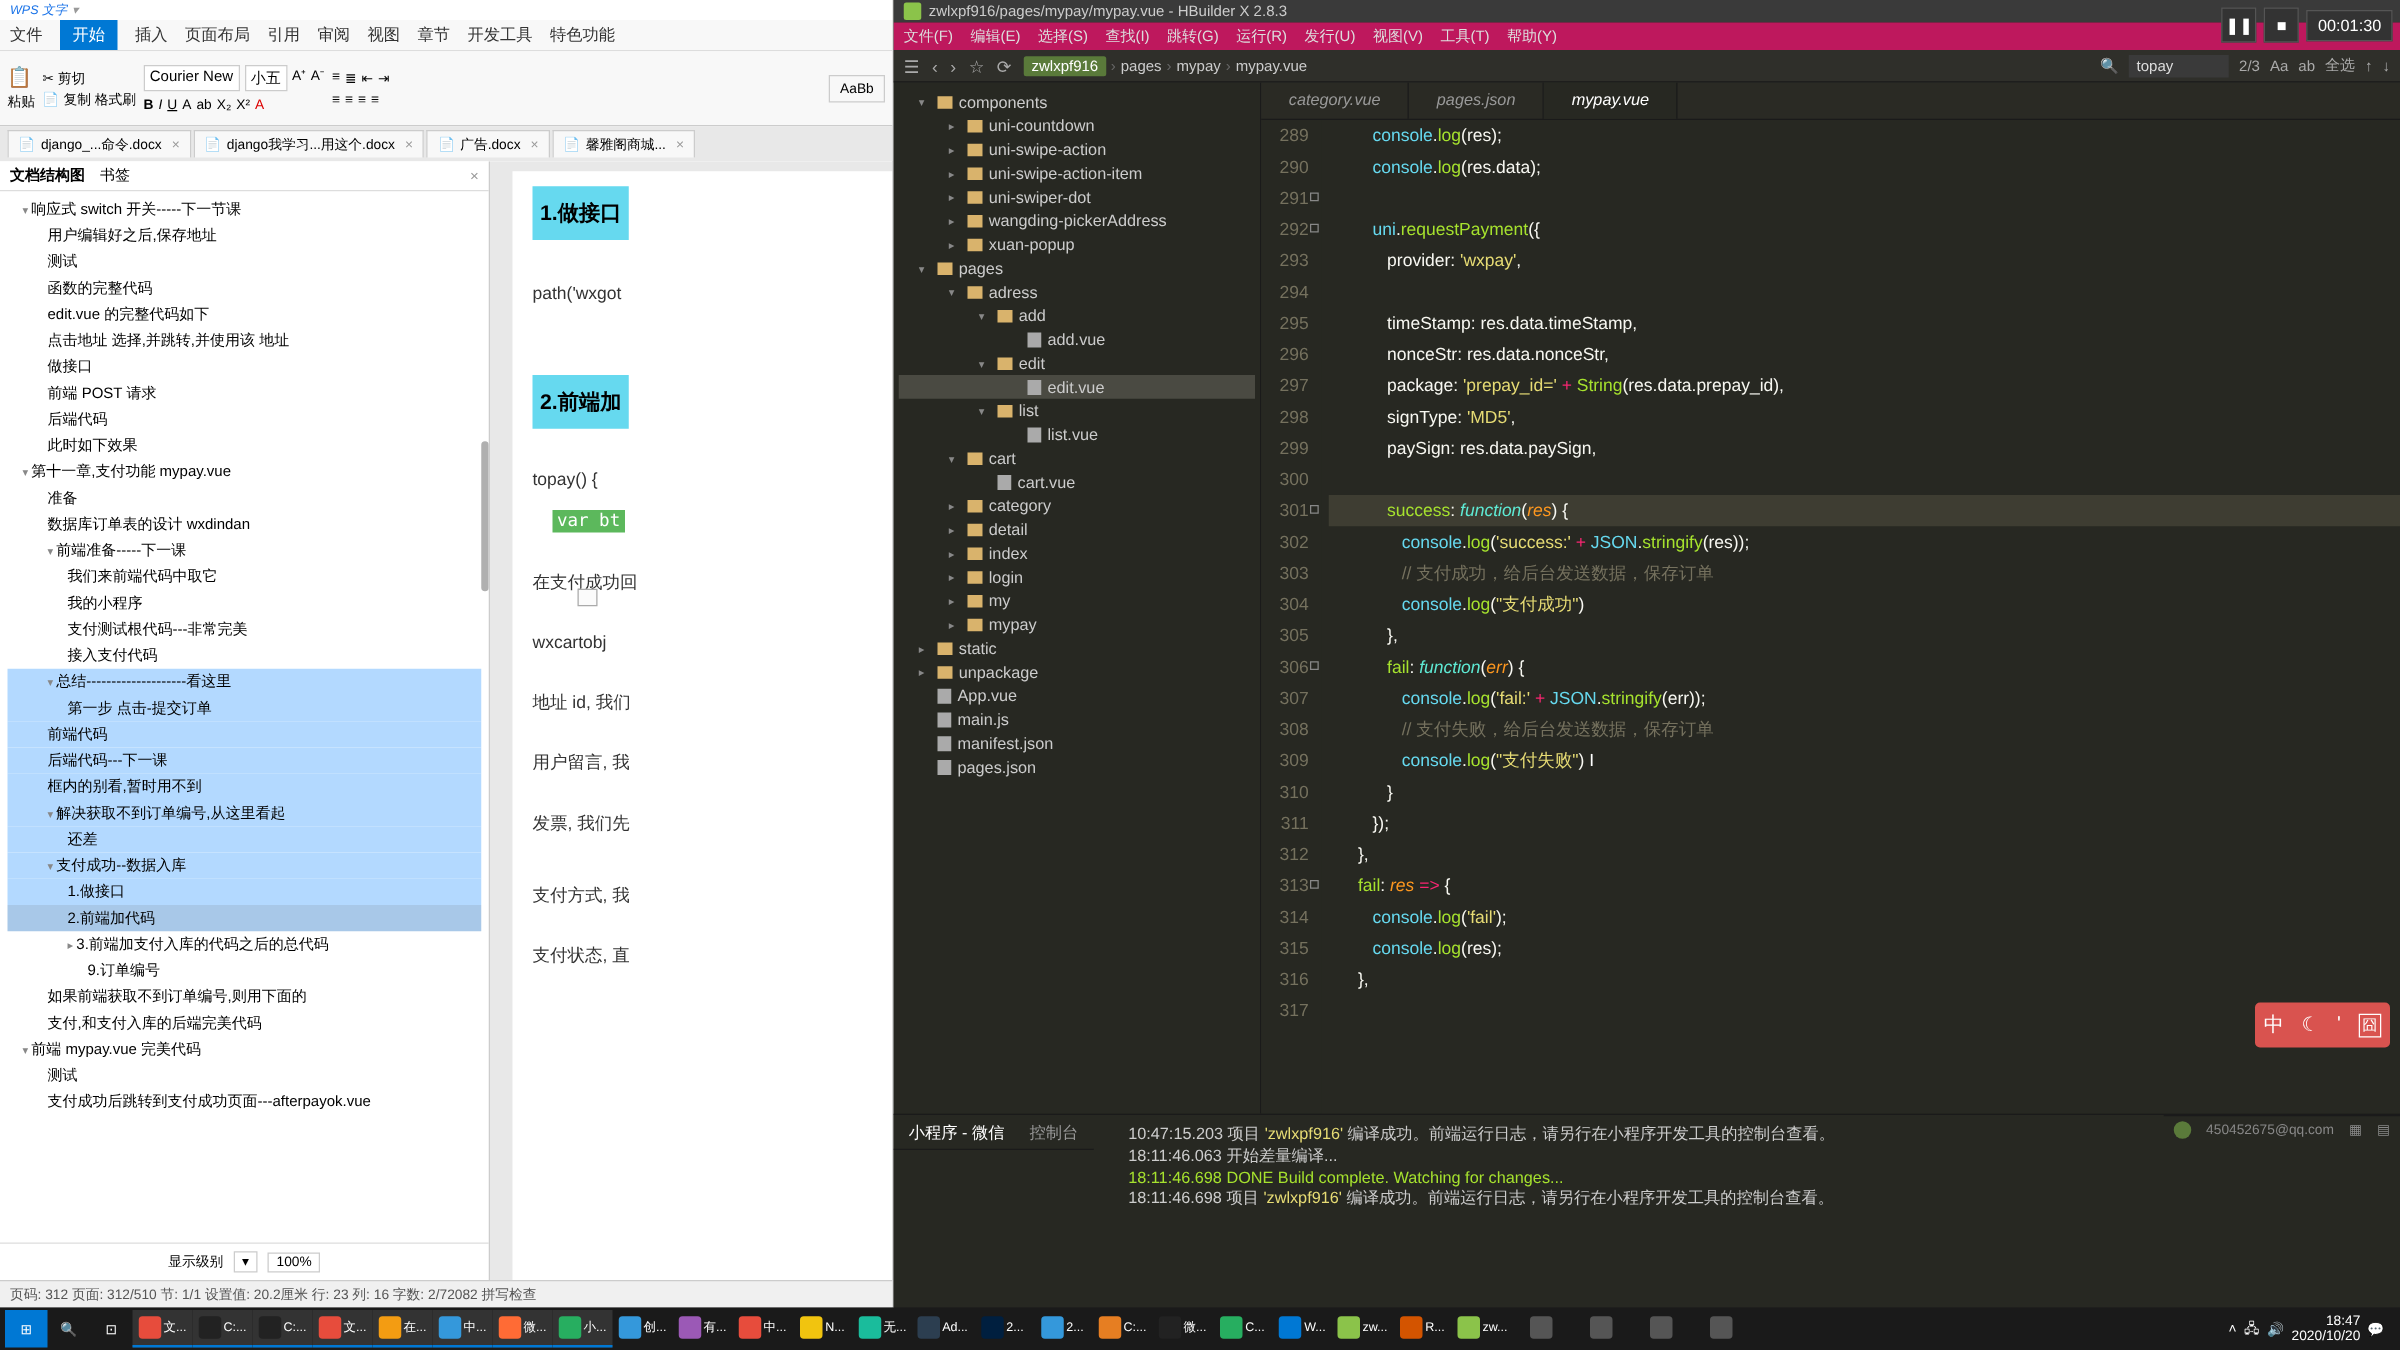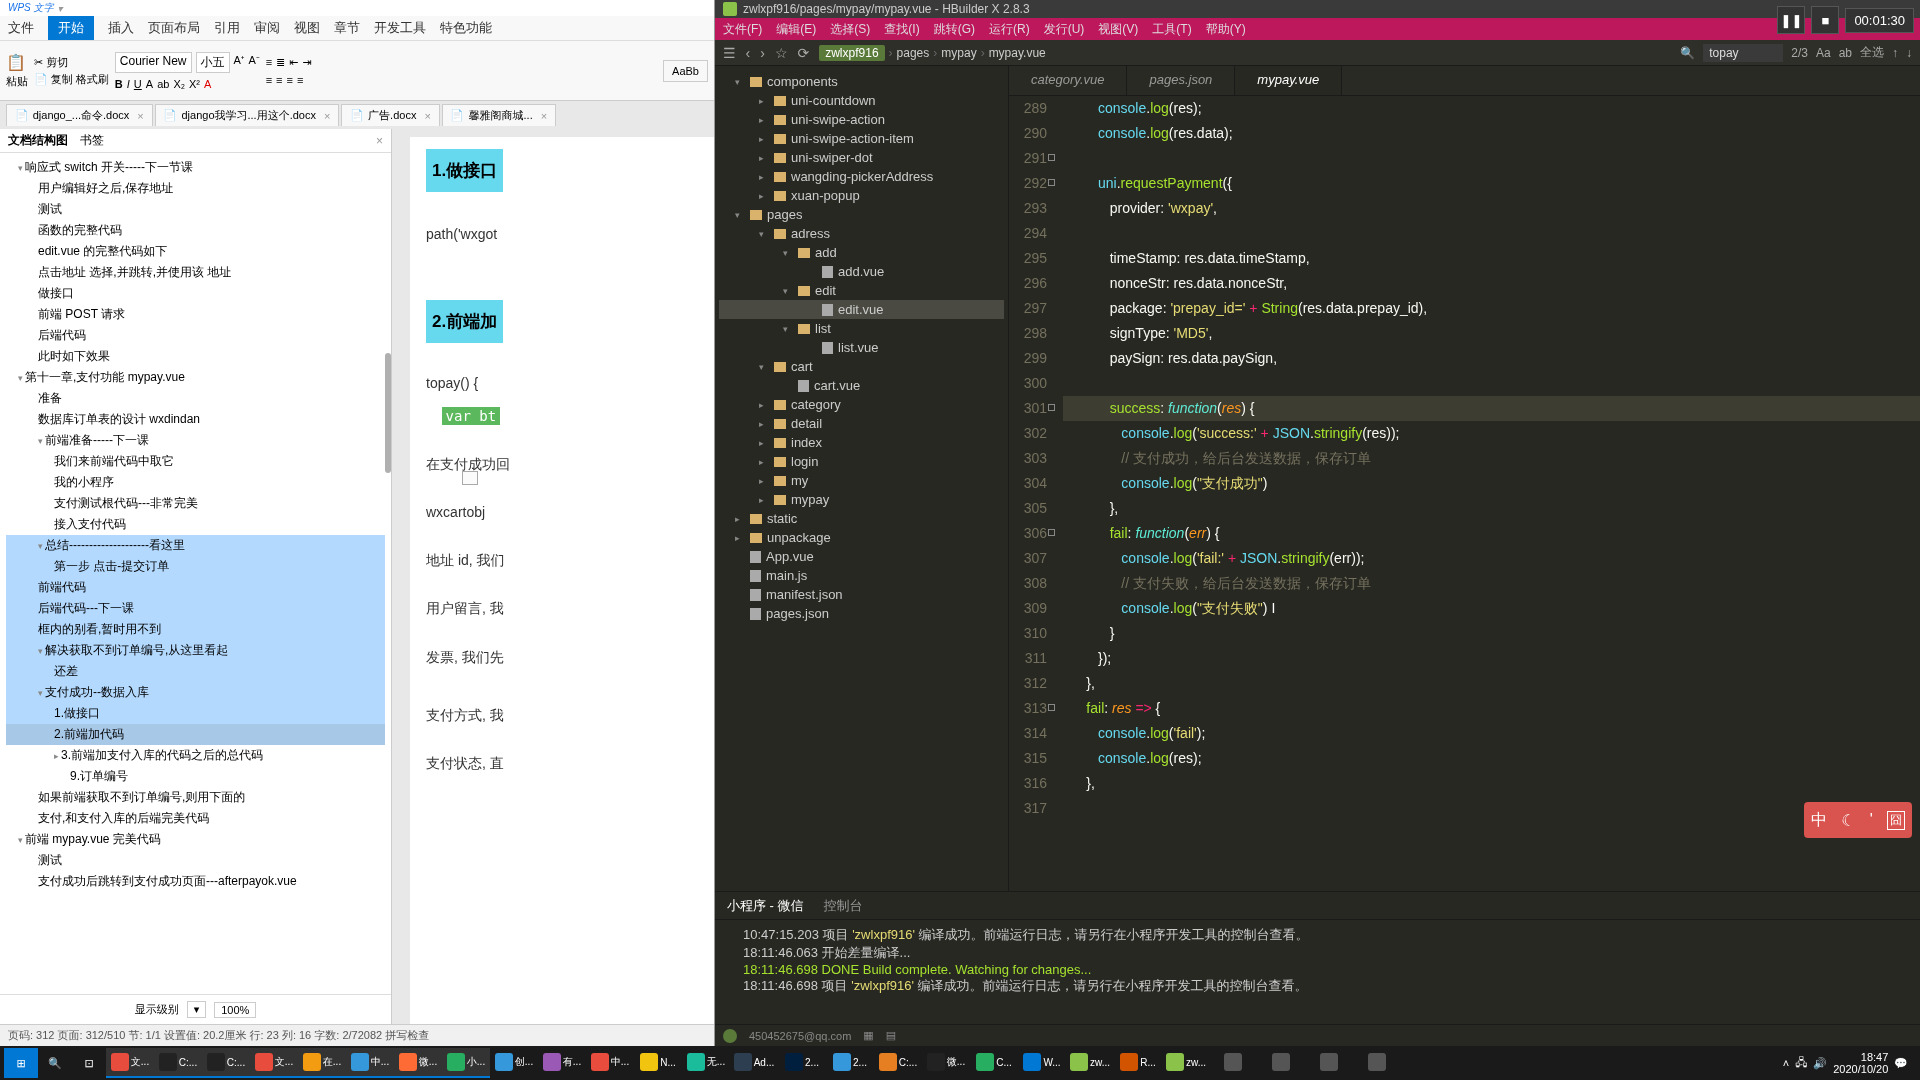--- a/index.html
+++ b/index.html
@@ -77,21 +77,21 @@
 .kw { color:#5eead4; font-style:italic; }
 .fn { color:#a6e22e; }
 .str { color:#e6db74; }
 .cm { color:#75715e; }
 .op { color:#f92672; }
 .prop { color:#f8f8f2; }
 .param { color:#fd971f; font-style:italic; }
 .glb { color:#66d9ef; }
 .sel-ln { background:#3e3d32; display:inline-block; width:100%; }
 
-.hb-console { height:155px; border-top:1px solid #1a1a1a; background:#272822; display:flex; flex-direction:column; font-size:13px; }
+.hb-console { height:155px; border-top:1px solid #1a1a1a; background:#272822; display:flex; flex-direction:row; font-size:13px; }
 .con-tabs { height:28px; display:flex; align-items:center; padding:0 12px; gap:20px; color:#999; border-bottom:1px solid #1a1a1a; }
 .con-tabs .ct-sel { color:#fff; }
 .con-body { flex:1; padding:6px 28px; color:#ccc; font-family:Consolas,monospace; overflow:hidden; }
 .con-body .proj { color:#e6db74; }
 .con-body .ok { color:#a6e22e; }
 .con-foot { height:22px; display:flex; align-items:center; padding:0 8px; gap:12px; color:#888; font-size:11px; border-top:1px solid #1a1a1a; }
 .con-foot .av { width:14px; height:14px; border-radius:50%; background:#5a7a3a; }
 
 .rec-overlay { position:absolute; top:6px; right:6px; display:flex; align-items:center; gap:6px; z-index:50; }
 .rec-btn { width:28px; height:28px; background:#333; color:#fff; display:flex; align-items:center; justify-content:center; font-size:13px; border:1px solid #555; cursor:pointer; }

